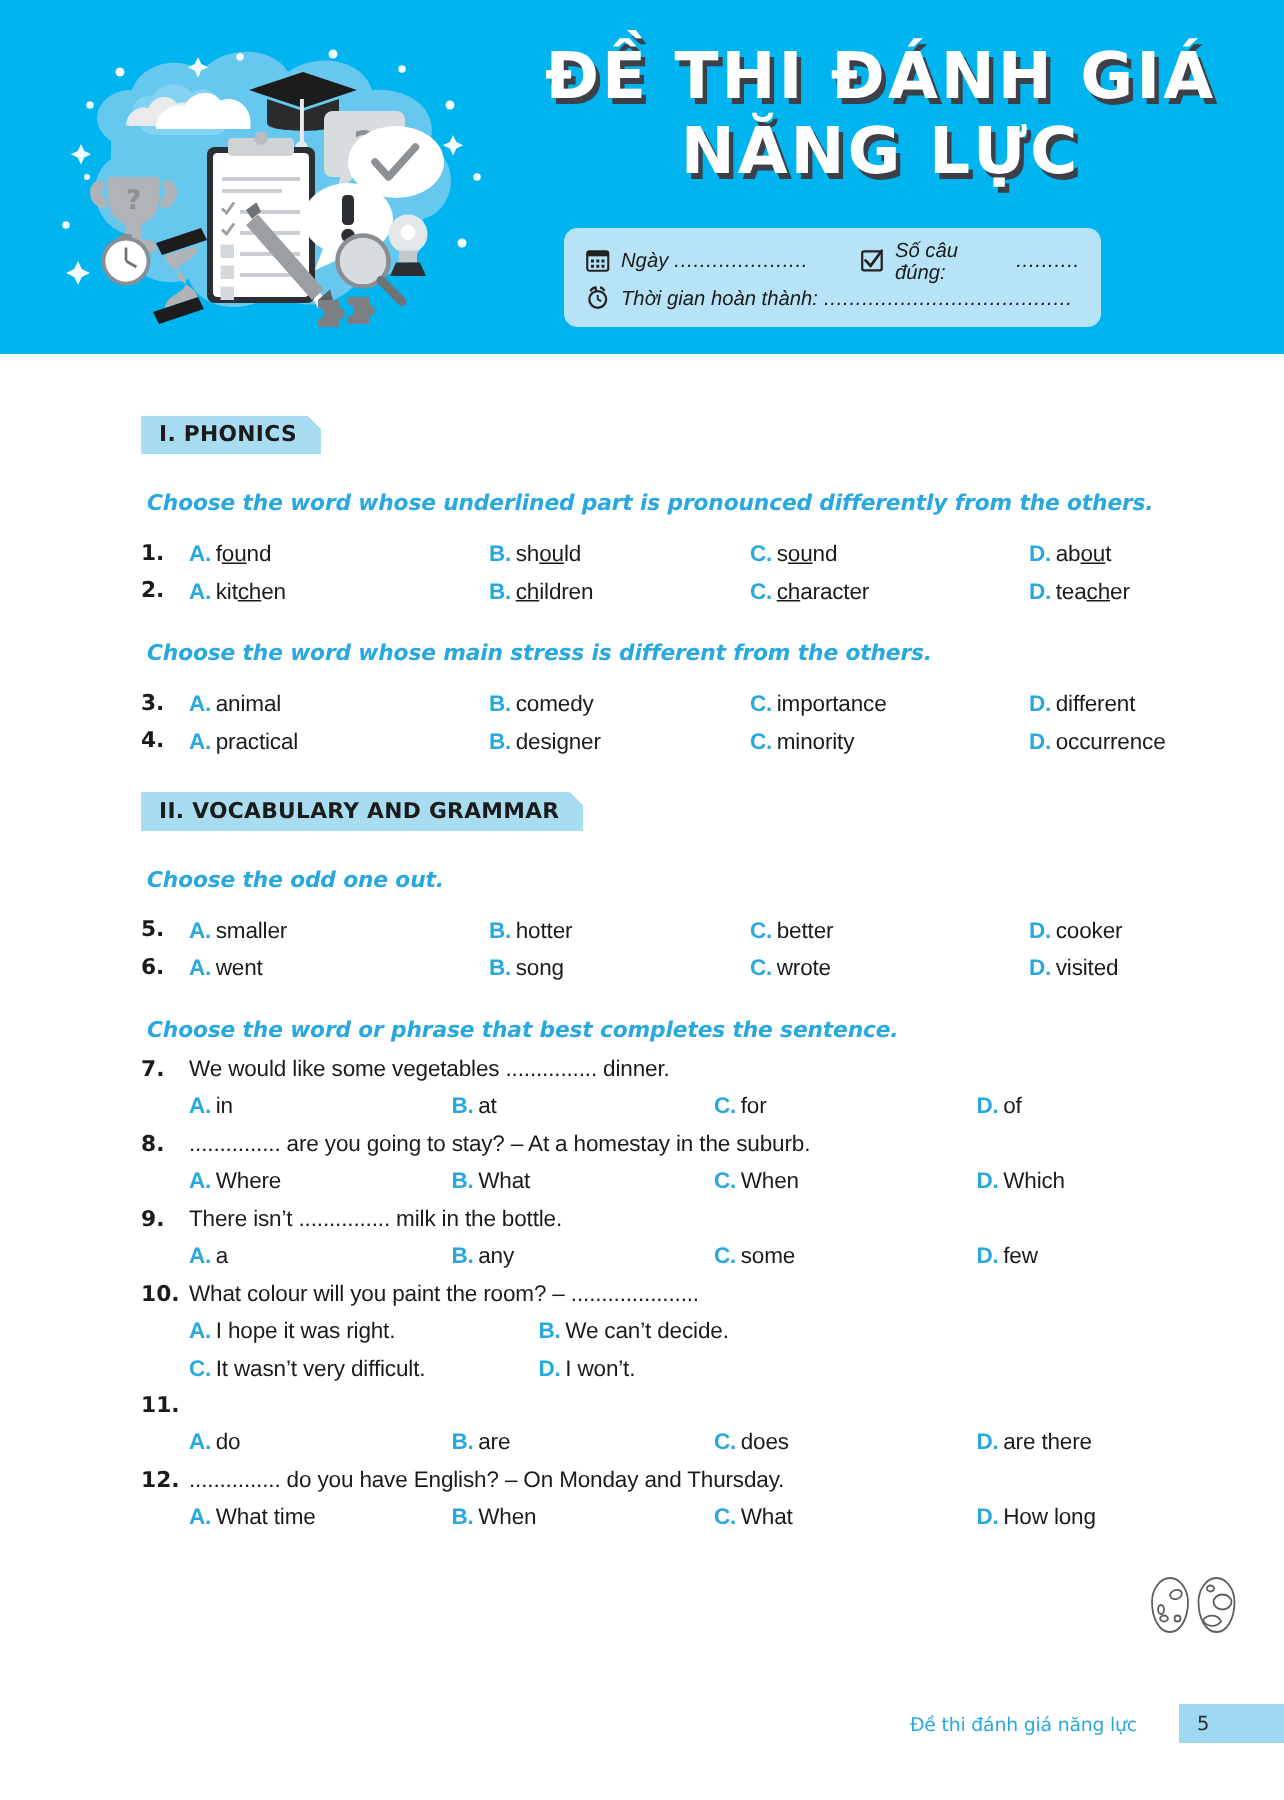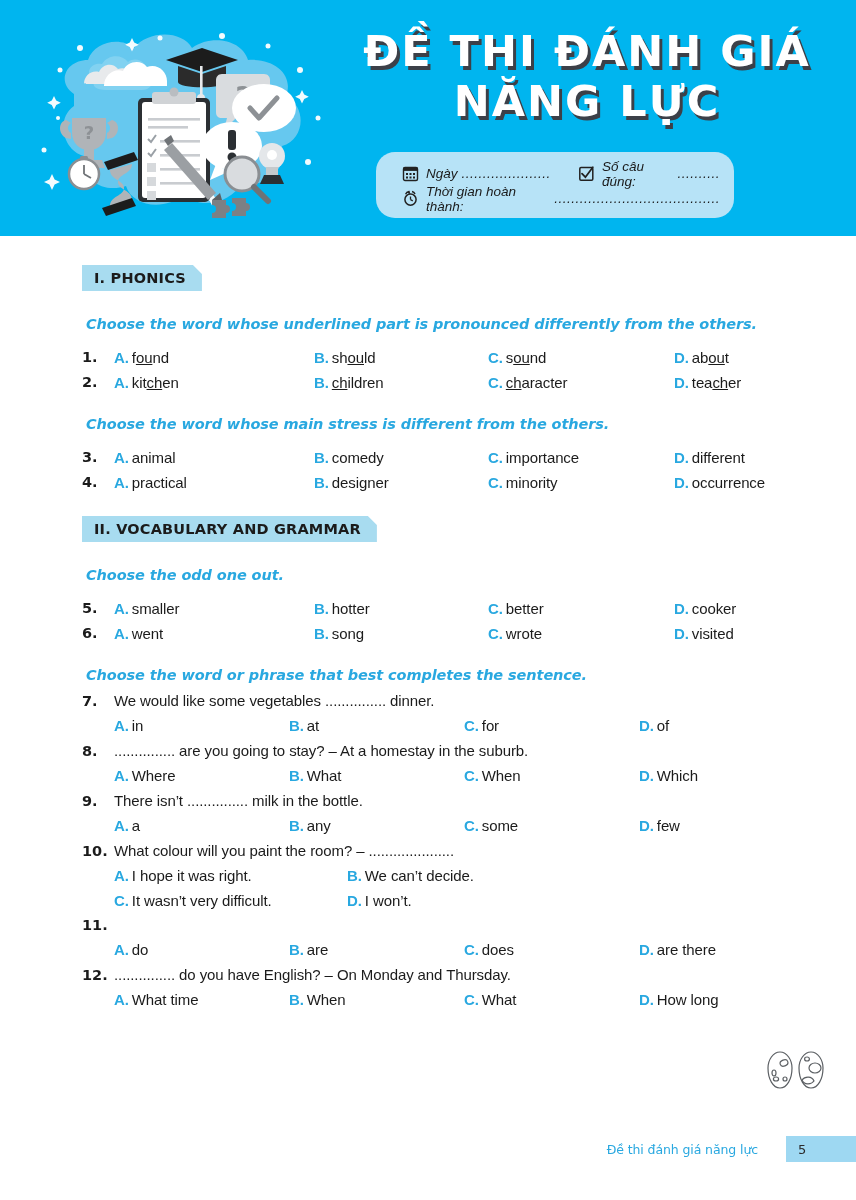--- a/index.html
+++ b/index.html
@@ -45,22 +45,22 @@
     text-shadow: 3px 4px 0 #3c4048;
     white-space: nowrap;
   }
   .info-box {
     position: absolute;
     left: 376px;
     top: 152px;
     width: 358px;
     height: 66px;
     background: #b7e3f7;
-    border-radius: 19px;
-    padding: 9px 14px 0 26px;
+    border-radius: 9px;
+    padding: 9px 14px 0 14px;
   }
   .info-row {
     display: flex;
     align-items: center;
     height: 25px;
     font-style: italic;
     font-size: 13.5px;
     color: #1a1a1a;
     font-family: "Liberation Sans", sans-serif;
   }
@@ -71,21 +71,21 @@
     width: 17px; height: 17px;
     margin-right: 7px;
     flex: none;
   }
   .ico svg { display:block; }
   .dots { letter-spacing: 0.5px; }
 
   
   .page {
     position: relative;
-    padding: 4px;
+    padding: 16px;
   }
   .section-tag {
     position: relative;
     display: inline-block;
     background: #a8dcf0;
     color: #1b1b1b;
     font-family: "DejaVu Sans", sans-serif;
     font-weight: bold;
     font-size: 14.5px;
     letter-spacing: 0.2px;

